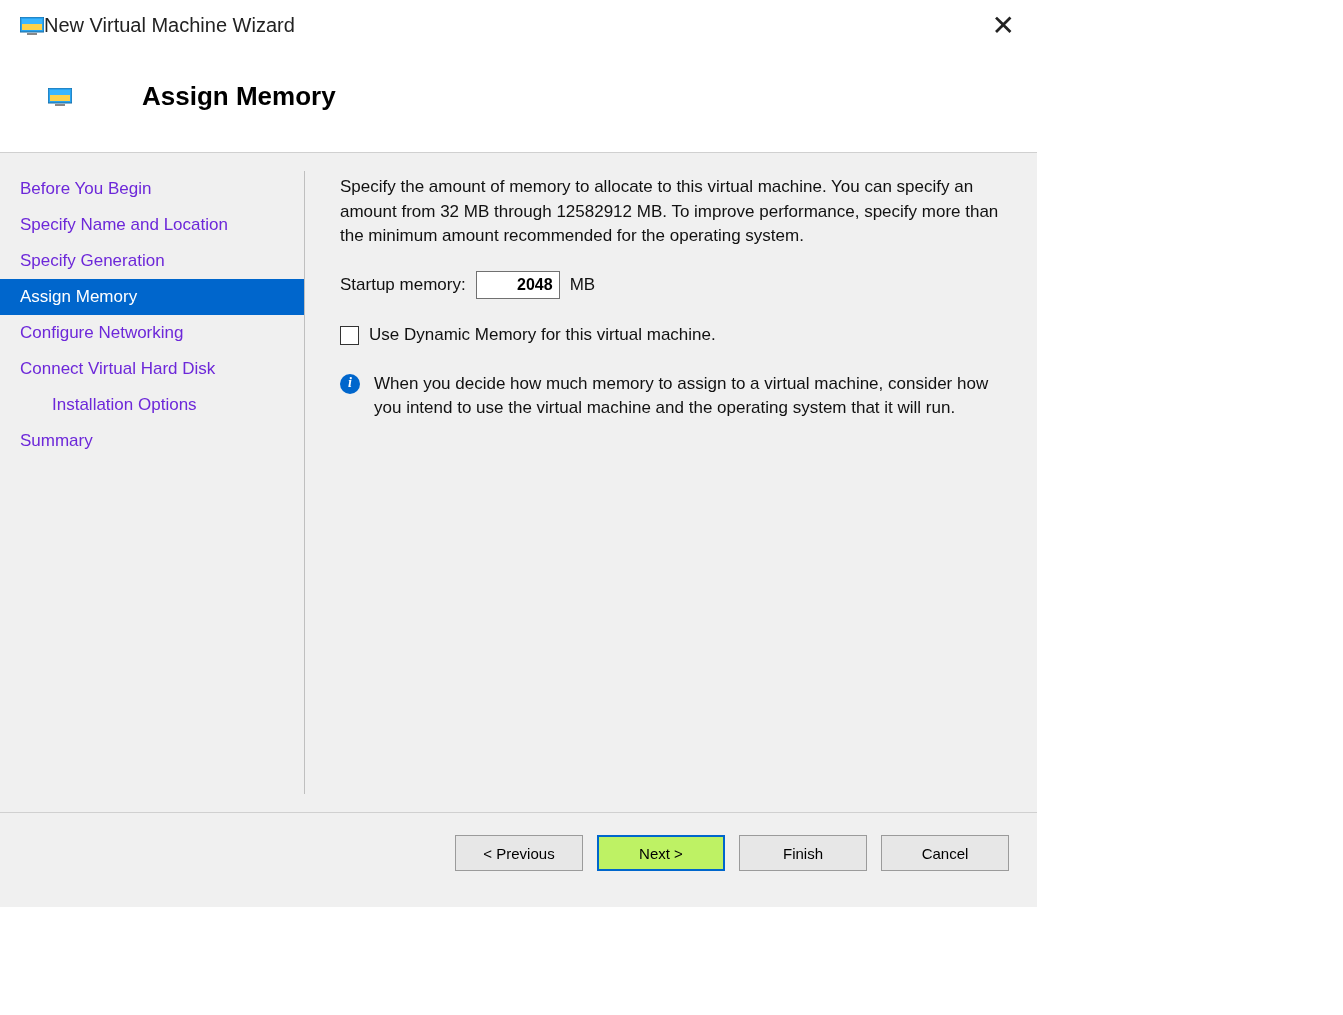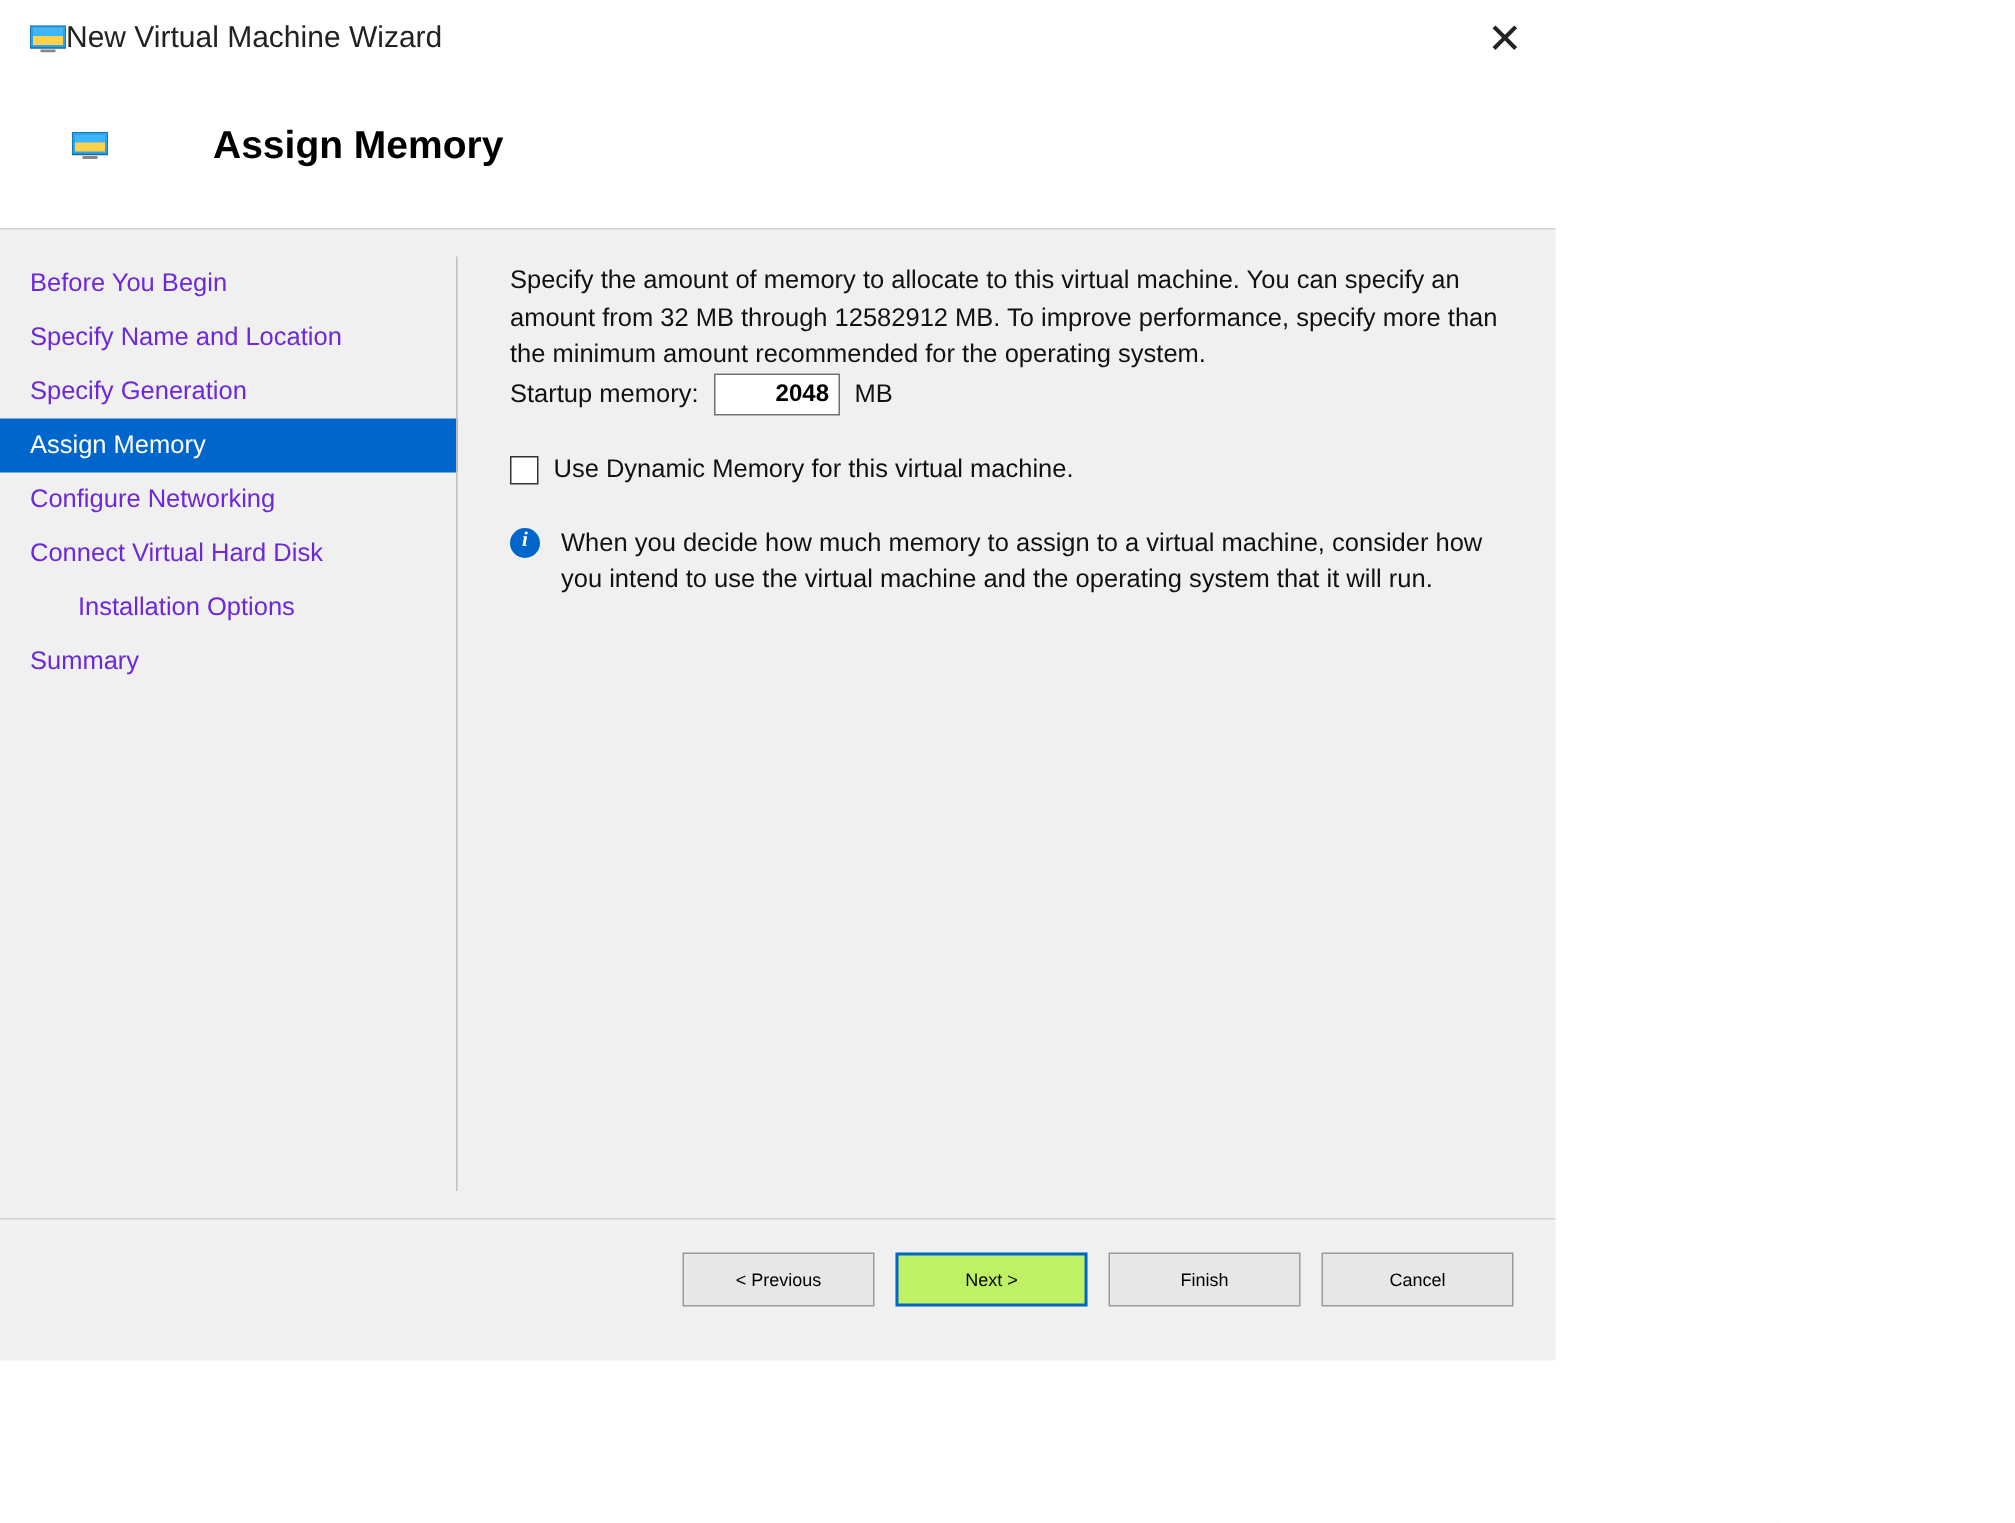--- a/index.html
+++ b/index.html
@@ -76,21 +76,21 @@
     background: #0066cc;
     color: #fff;
   }
   .content {
     flex: 1;
     padding: 22px 30px 22px 35px;
     font-size: 17px;
     color: #111;
     line-height: 1.45;
   }
-  .content .desc { margin-bottom: 0; max-width: 880px;}
+  .content .desc { margin-bottom: 22px; max-width: 880px;}
   .mem-row {
     display: flex;
     align-items: center;
     gap: 10px;
     margin-bottom: 24px;
   }
   .mem-row input[type=text] {
     width: 84px;
     height: 28px;
     border: 1px solid #707070;
@@ -134,21 +134,21 @@
     background: #f0f0f0;
     padding: 22px 28px 36px 0;
     display:flex;
     justify-content:flex-end;
     gap: 14px;
   }
   .btn {
     width: 128px; height: 36px;
     border: 1px solid #9b9b9b;
     background: #e7e7e7;
-    font-size: 12px;
+    font-size: 15px;
     font-family: inherit;
     cursor:pointer;
   }
   .btn.primary {
     border: 2px solid #0066cc;
     background: #bef264;
   }
   
   .mon-icon {
     display:inline-block;

